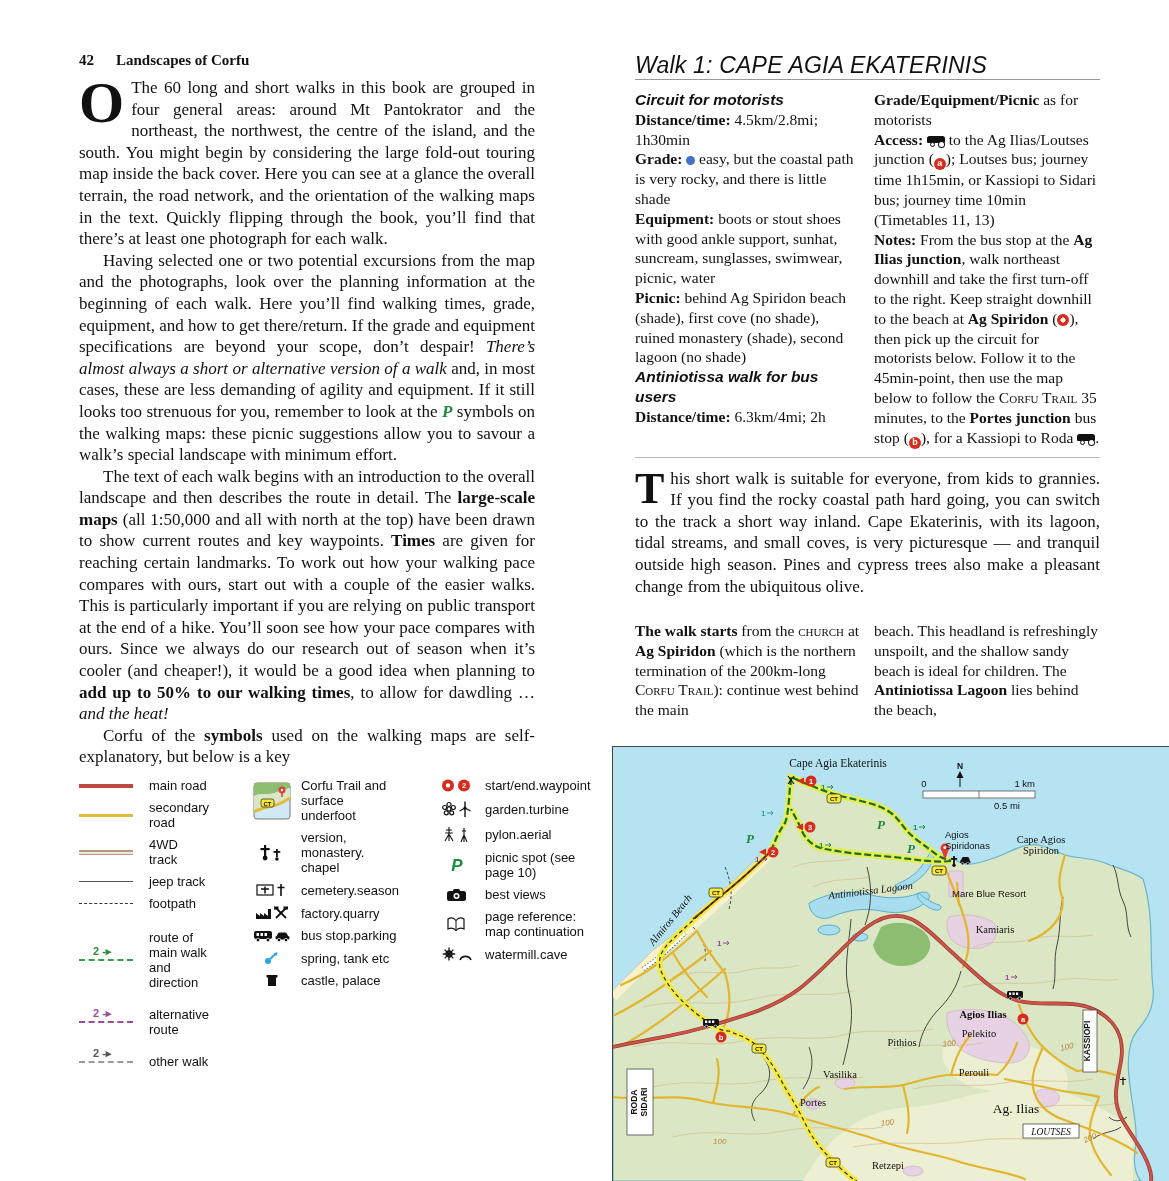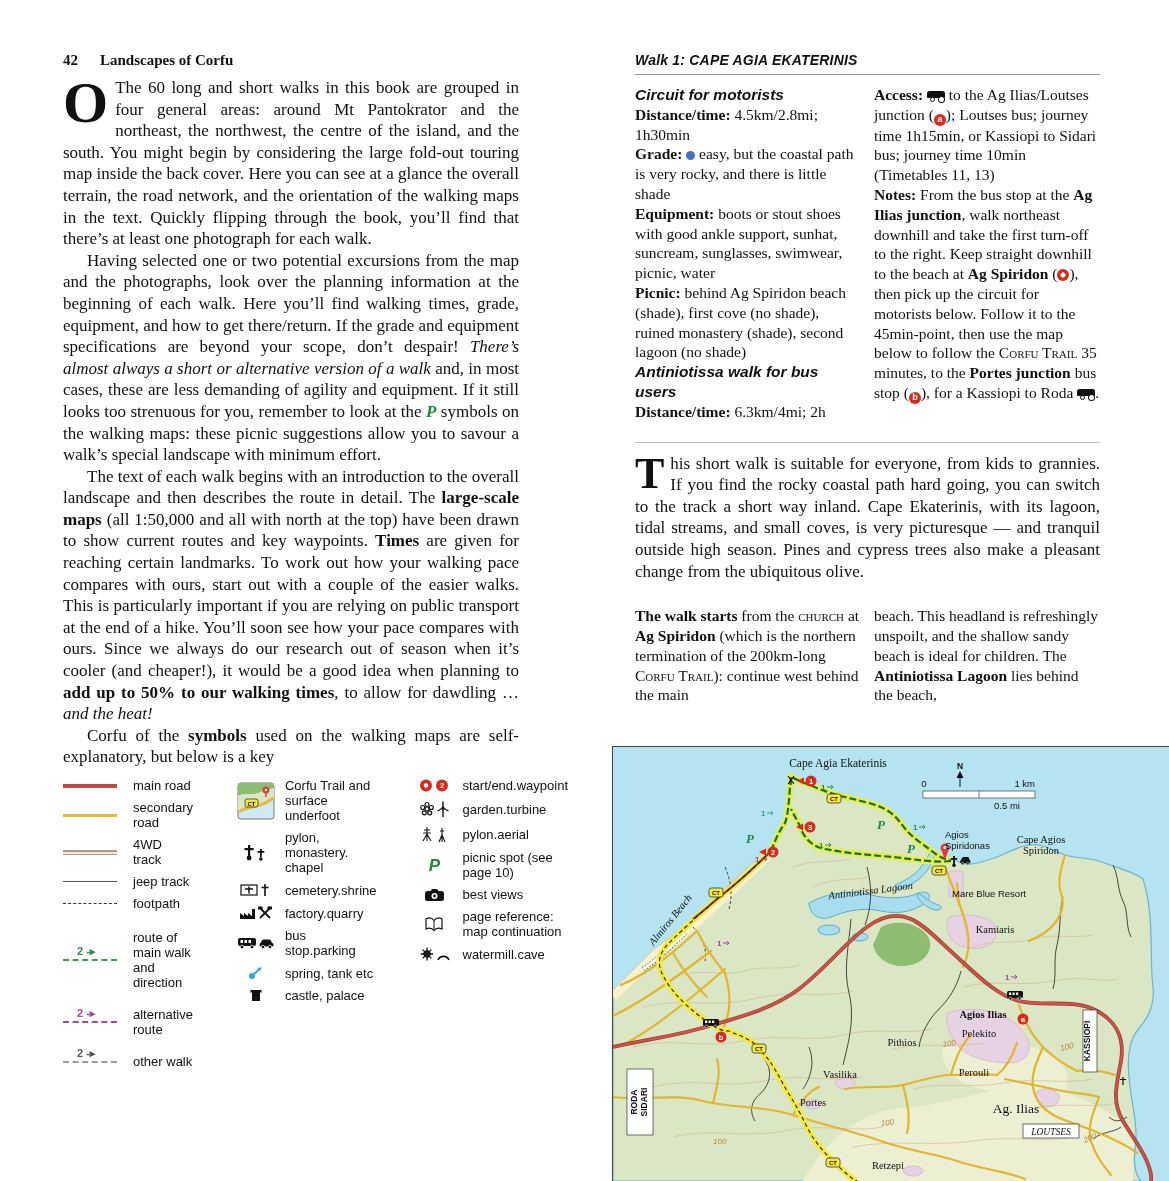--- a/index.html
+++ b/index.html
@@ -1,19 +1,19 @@
 <!DOCTYPE html>
 <html><head>
 <meta charset="utf-8">
 <style>
   html,body{margin:0;padding:0;background:#fff;}
   #page{position:relative;width:1169px;height:1181px;background:#fff;overflow:hidden;
         font-family:"Liberation Serif",serif;color:#111;}
   
-  #left{position:absolute;left:63px;top:52px;width:456px;}
+  #left{position:absolute;left:79px;top:52px;width:456px;}
   .runhead{font-weight:bold;font-size:15px;margin-bottom:8px;}
   .runhead .bt{margin-left:22px;}
   .dropcap{float:left;font-size:58px;line-height:47px;font-weight:bold;padding:2px 7px 0 0;}
   .h1L{font-weight:bold;font-size:21px;line-height:24px;}
   .bodytext{font-size:17px;line-height:21.6px;text-align:justify;}
   .bodytext p{margin:0;}
   .bodytext p.ind{text-indent:24px;}
   .i{font-style:italic}.b{font-weight:bold}.bi{font-weight:bold;}
   .sc{font-variant:small-caps}
   .gp{color:#1f8a3d;font-style:italic;font-weight:bold;}
@@ -53,23 +53,23 @@
          border-radius:4px 6px 1px 1px;}
   .ic-car::after{content:"";position:absolute;left:2px;top:5.5px;width:3px;height:3px;border-radius:50%;
          background:#fff;border:1px solid #111;box-shadow:7px 0 0 0 #fff,7px 0 0 1px #111;}
   .ic-bus{display:inline-block;width:18px;height:10px;position:relative;vertical-align:-1px;}
   .ic-bus::before{content:"";position:absolute;left:0;top:0;width:18px;height:7px;background:#111;
          border-radius:2.5px 2.5px 1px 1px;}
   .ic-bus::after{content:"";position:absolute;left:3px;top:6px;width:3px;height:3px;border-radius:50%;
          background:#fff;border:1px solid #111;box-shadow:9px 0 0 0 #fff,9px 0 0 1px #111;}
   
   #right{position:absolute;left:635px;top:52px;width:465px;}
-  .walkTitle{font-family:"Liberation Sans",sans-serif;font-weight:bold;font-style:italic;
-             font-size:14px;letter-spacing:.2px;padding-bottom:6px;border-bottom:1.5px solid #999;}
-  .infocols{display:flex;margin-top:10px;padding-bottom:20px;border-bottom:1.5px solid #bbb;}
+  .walkTitle{font-family:"Liberation Sans",sans-serif;font-weight:normal;font-style:italic;
+             font-size:23px;letter-spacing:.2px;border-bottom:1.5px solid #999;}
+  .infocols{display:flex;margin-top:10px;padding-bottom:8px;border-bottom:1.5px solid #bbb;}
   .icol{width:226px;font-size:15.5px;line-height:19.8px;}
   .icol + .icol{margin-left:13px;}
   .icol p{margin:0;}
   .ihead{font-family:"Liberation Sans",sans-serif;font-weight:bold;font-style:italic;font-size:15.5px;}
   .rintro{margin-top:10px;font-size:17px;line-height:21.6px;text-align:justify;}
   .dropT{float:left;font-size:44px;line-height:36px;font-weight:bold;padding:3px 6px 0 0;}
   .startcols{display:flex;margin-top:24px;}
   .scol{width:226px;font-size:15.5px;line-height:19.8px;}
   .scol + .scol{margin-left:13px;}
   
@@ -184,31 +184,31 @@
                 <g fill="#111">
                   <rect x="7" y="2" width="2.2" height="11"></rect>
                   <rect x="3.5" y="5" width="9.2" height="2.2"></rect>
                   <circle cx="8.1" cy="15" r="2.4"></circle>
             <rect x="19" y="6" width="1.8" height="8"></rect>
                   <rect x="16.5" y="8" width="6.8" height="1.8"></rect>
                   <circle cx="19.9" cy="16" r="1.8"></circle>
                 </g>
               </svg>
             </span>
-          <span>pylon, monastery. chapel</span>
+          <span>version, monastery. chapel</span>
           </div>
         <div class="lg-row">
           <span class="lg-ic">
             <svg width="32" height="16">
                 <rect x="1" y="3" width="16" height="10" fill="#fff" stroke="#111" stroke-width="1.2"></rect>
             <path d="M9,4.5 V11.5 M5,7 H13" stroke="#111" stroke-width="1.5"></path>
             <path d="M25,2 V14 M21.5,5.5 H28.5" stroke="#111" stroke-width="1.6"></path>
               </svg>
             </span>
-          <span>cemetery.shrine</span>
+          <span>cemetery.season</span>
           </div>
         <div class="lg-row">
           <span class="lg-ic">
             <svg width="34" height="16">
                 <path d="M1,14 V8 L5,11 V8 L9,11 V8 L13,11 V4 H16 V14 Z" fill="#111"></path>
             <g stroke="#111" stroke-width="1.8">
                   <path d="M21,13 L31,3"></path>
                   <path d="M21,3 L31,13"></path>
                 </g>
             <rect x="19" y="1.5" width="4.5" height="3" fill="#111"></rect>
@@ -352,20 +352,21 @@
       <div class="icol">
         <p class="ihead">Circuit for motorists</p>
         <p><span class="b">Distance/time: </span><span>4.5km/2.8mi; 1h30min</span></p>
         <p><span class="b">Grade: </span><span class="ic-dot"></span><span> easy, but the coastal path is very rocky, and there is little shade</span></p>
         <p><span class="b">Equipment: </span><span>boots or stout shoes with good ankle support, sunhat, suncream, sunglasses, swimwear, picnic, water</span></p>
         <p><span class="b">Picnic: </span><span>behind Ag Spiridon beach (shade), first cove (no shade), ruined monastery (shade), second lagoon (no shade)</span></p>
         <p class="ihead">Antiniotissa walk for bus users</p>
         <p><span class="b">Distance/time: </span><span>6.3km/4mi; 2h</span></p>
       </div>
       <div class="icol">
+        <p><span class="b">Grade/Equipment/Picnic</span><span> as for motorists</span></p>
         <p><span class="b">Access: </span><span class="ic-bus"></span><span> to the Ag Ilias/Loutses junction (</span><span class="ic-wl">a</span><span>); Loutses bus; journey time 1h15min, or Kassiopi to Sidari bus; journey time 10min (Timetables 11, 13)</span></p>
         <p><span class="b">Notes: </span><span>From the bus stop at the </span><span class="b">Ag Ilias junction</span><span>, walk northeast downhill and take the first turn-off to the right. Keep straight downhill to the beach at </span><span class="b">Ag Spiridon</span><span> (</span><span class="ic-wp"></span><span>), then pick up the circuit for motorists below. Follow it to the 45min-point, then use the map below to follow the </span><span class="sc">Corfu Trail</span><span> 35 minutes, to the </span><span class="b">Portes junction</span><span> bus stop (</span><span class="ic-wl">b</span><span>), for a Kassiopi to Roda </span><span class="ic-bus"></span><span>.</span></p>
       </div>
     </div>
     <div class="rintro">
       <span class="dropT">T</span>
       <span>his short walk is suitable for everyone, from kids to grannies. If you find the rocky coastal path hard going, you can switch to the track a short way inland. Cape Ekaterinis, with its lagoon, tidal streams, and small coves, is very picturesque — and tranquil outside high season. Pines and cypress trees also make a pleasant change from the ubiquitous olive.</span>
     </div>
     <div class="startcols">
       <div class="scol"><span class="b">The walk starts</span><span> from the </span><span class="sc">church</span><span> at </span><span class="b">Ag Spiridon</span><span> (which is the northern termination of the 200km-long </span><span class="sc">Corfu Trail</span><span>): continue west behind the main</span></div>

